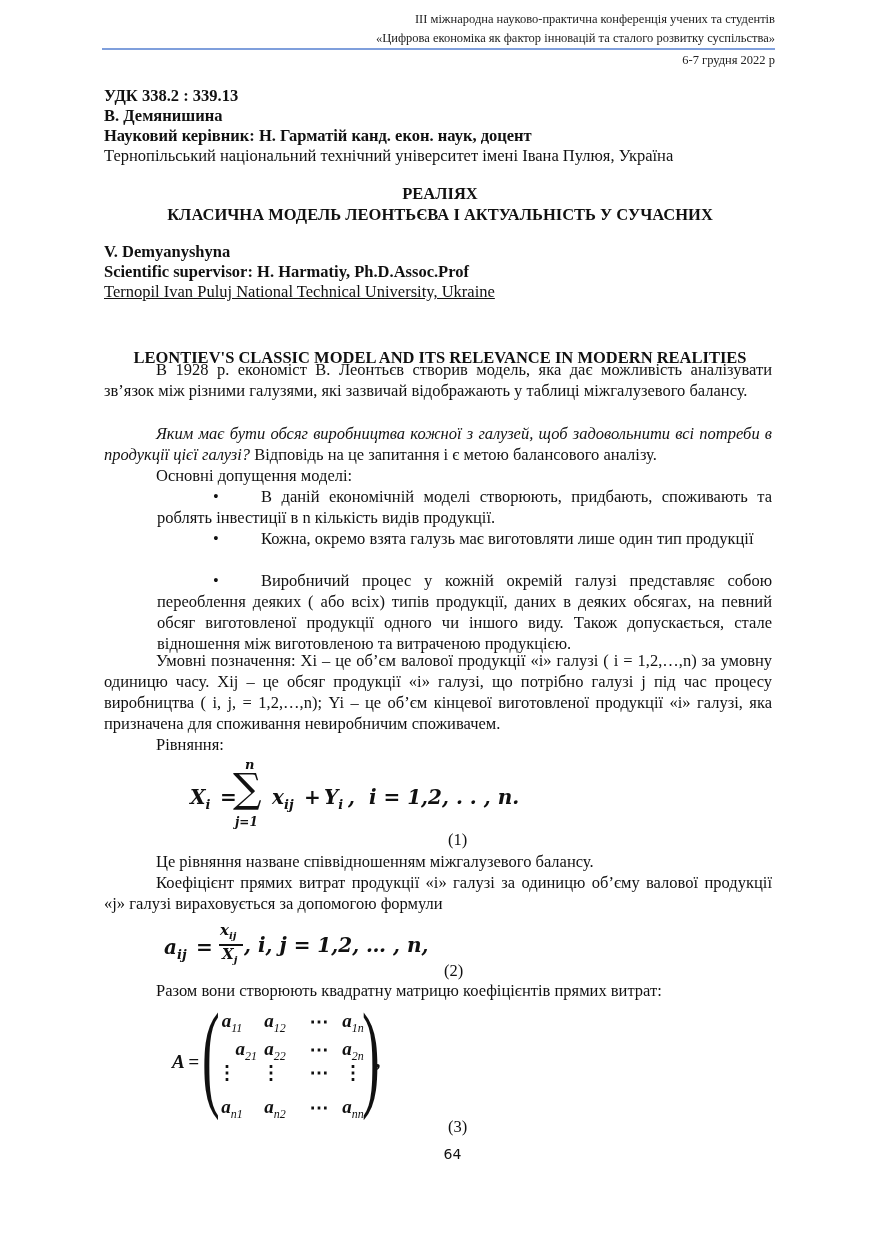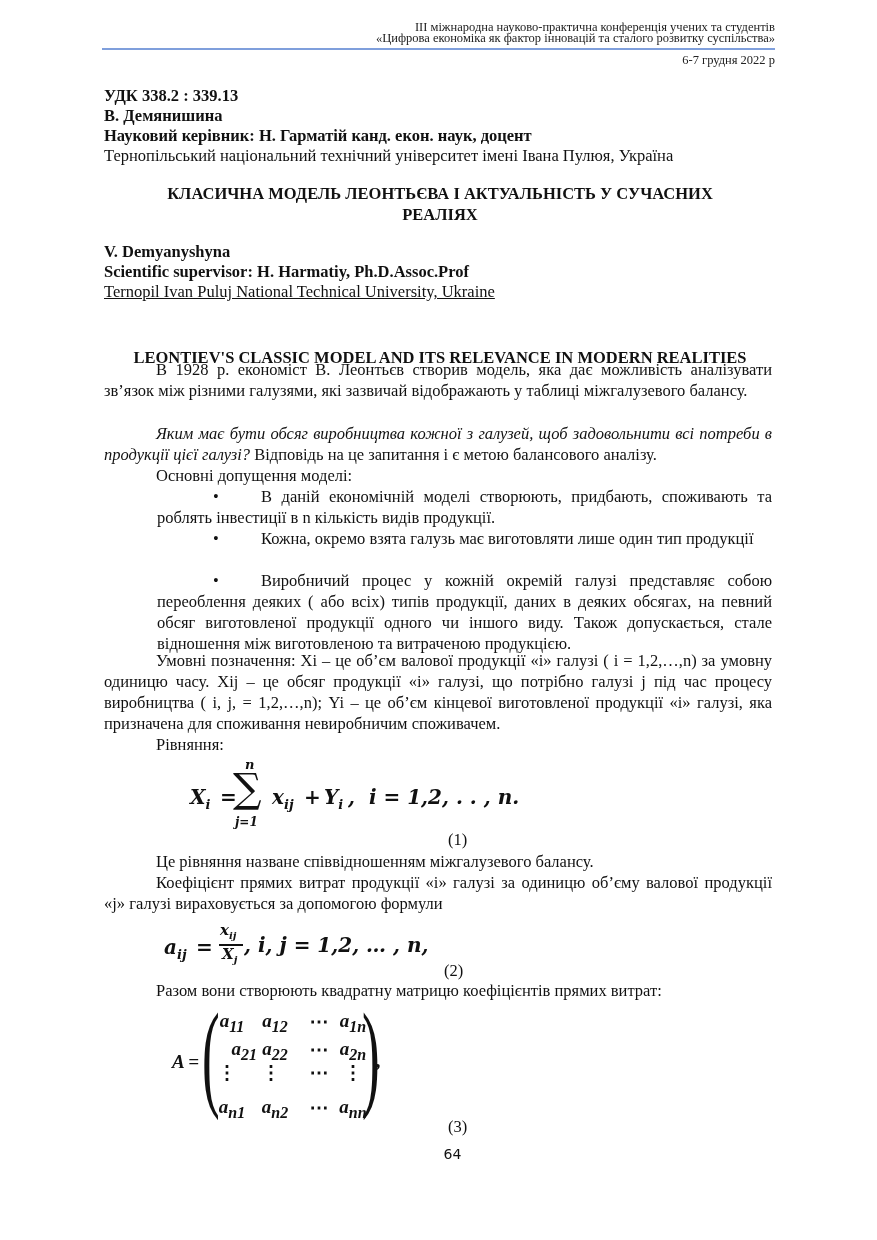--- a/index.html
+++ b/index.html
@@ -16,39 +16,39 @@
     .it { font-style: italic; }
     .bullet-row { left: 157px; width: 615px; font-size: 16.5px; line-height: 21px; text-align: justify; }
     .bullet-dot { position: absolute; left: 56px; top: 0; }
     .bullet-text { text-indent: 104px; }
     .math { font-family: "DejaVu Serif", serif; font-style: italic; font-weight: bold; }
     .eqnum { font-size: 16.5px; }
     .sigma { font-style: normal; font-size: 40px; font-weight: normal; }
     .pgnum { left: 0; width: 877px; text-align: center; font-family: "DejaVu Sans", sans-serif; font-size: 14px; }
     .matrix { font-family: "Liberation Serif", serif; font-style: italic; font-weight: bold; font-size: 19px; }
     .mcell { position: absolute; width: 50px; text-align: center; }
-    .mcell sub { font-size: 16px; font-weight: bold; }
+    .mcell sub { font-size: 12px; font-weight: normal; }
     .paren { position: absolute; font-size: 118px; font-weight: normal; font-style: normal; line-height: 118px; transform: scaleX(0.45); transform-origin: left top; }
   </style>
 </head>
 <body>
 
-<div class="abs hdr" style="top:12px;margin-top:8px;">III міжнародна науково-практична конференція учених та студентів</div>
+<div class="abs hdr" style="top:12px;">III міжнародна науково-практична конференція учених та студентів</div>
 <div class="abs hdr" style="top:31px;">«Цифрова економіка як фактор інновацій та сталого розвитку суспільства»</div>
 <div class="abs rule"></div>
 <div class="abs hdr" style="top:53px;">6-7 грудня 2022 р</div>
 
 <div class="abs line bold" style="top:86px;">УДК 338.2 : 339.13</div>
 <div class="abs line bold" style="top:106px;">В. Демянишина</div>
 <div class="abs line bold" style="top:126px;">Науковий керівник: Н. Гарматій канд. екон. наук, доцент</div>
 <div class="abs line" style="top:146px;">Тернопільський національний технічний університет імені Івана Пулюя, Україна</div>
 
 <div class="abs title" style="top:183px;">
+  <div>РЕАЛІЯХ</div>
   <div>КЛАСИЧНА МОДЕЛЬ ЛЕОНТЬЄВА І АКТУАЛЬНІСТЬ У СУЧАСНИХ</div>
-  <div>РЕАЛІЯХ</div>
 </div>
 
 <div class="abs line bold" style="top:242px;">V. Demyanyshyna</div>
 <div class="abs line bold" style="top:262px;">Scientific supervisor: H. Harmatiy, Ph.D.Assoc.Prof</div>
 <div class="abs line" style="top:282px;text-decoration:underline;">Ternopil Ivan Puluj National Technical University, Ukraine</div>
 <div class="abs title" style="top:319px;margin-top:28px;">LEONTIEV'S CLASSIC MODEL AND ITS RELEVANCE IN MODERN REALITIES</div>
 
 <div class="abs para indent" style="top:359px;">В 1928 р. економіст В. Леонтьєв створив модель, яка дає можливість аналізувати зв’язок між різними галузями, які зазвичай відображають у таблиці міжгалузевого балансу.</div>
 
 <div class="abs para indent" style="top:423px;">

